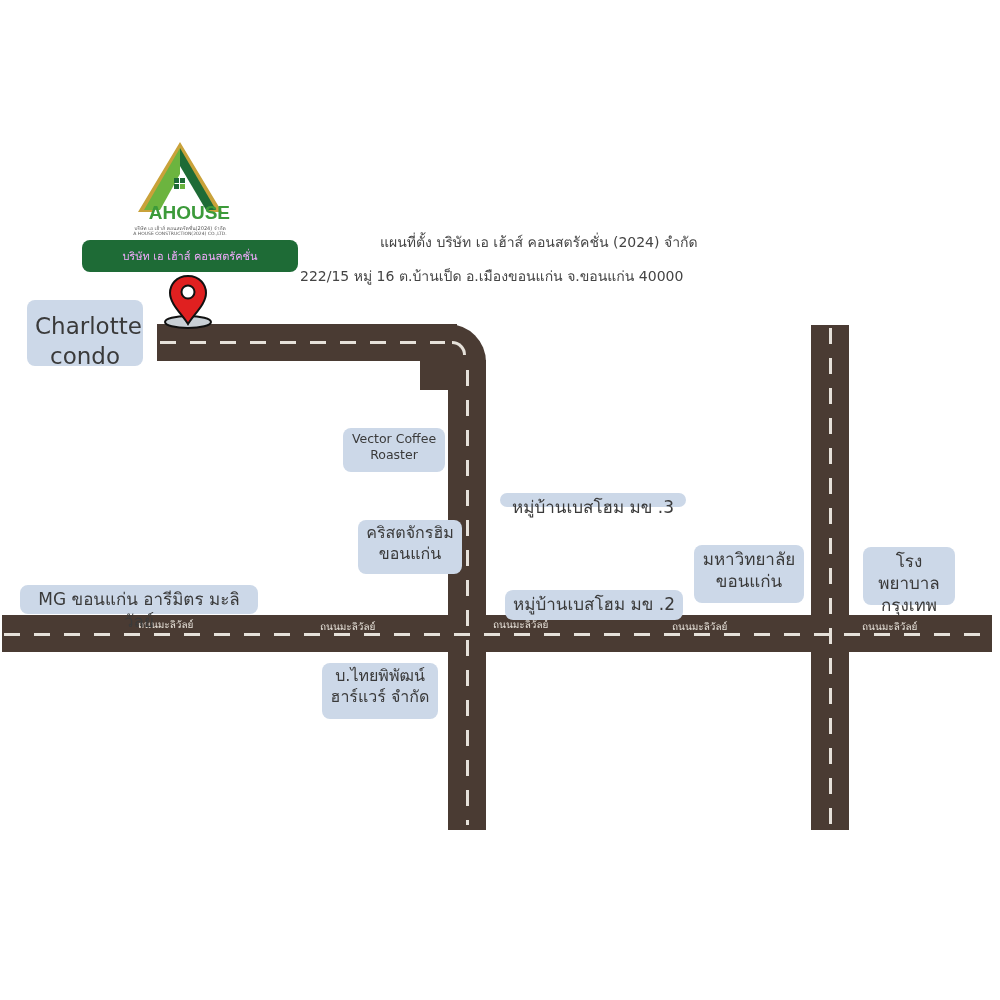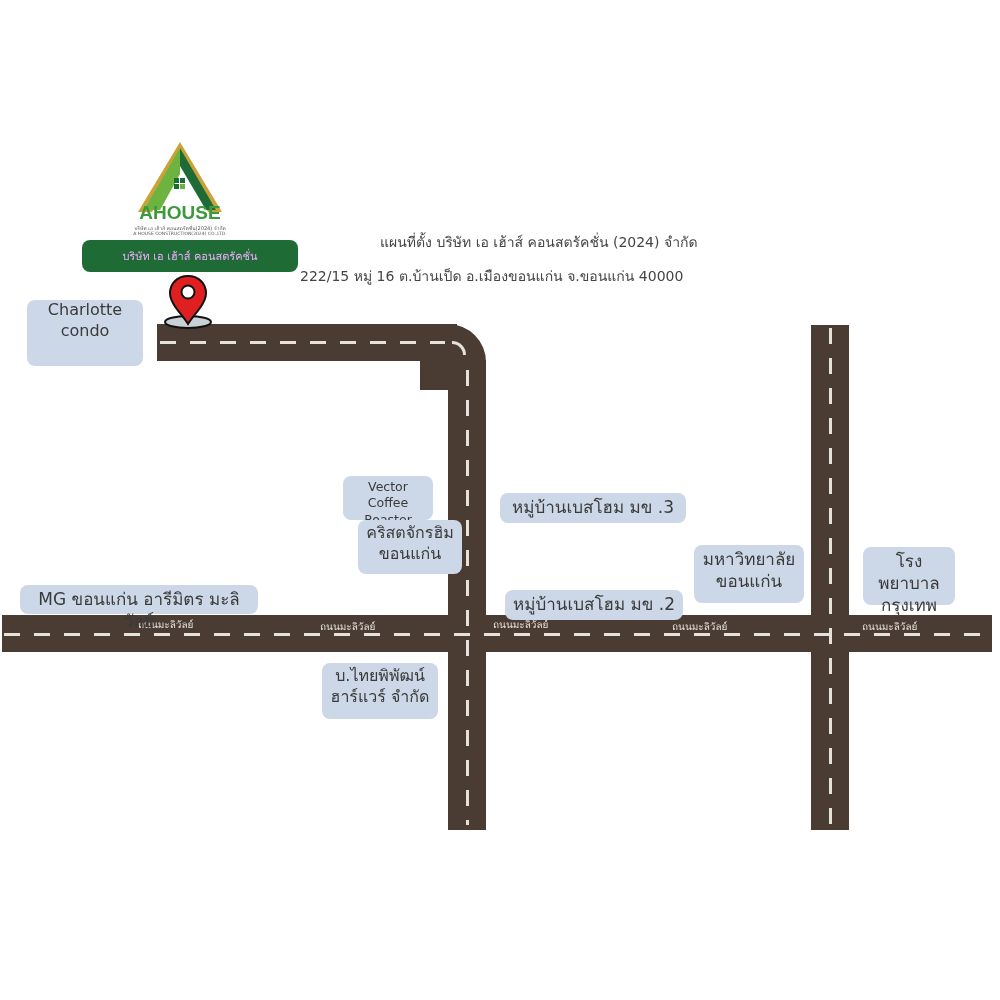--- a/index.html
+++ b/index.html
@@ -19,21 +19,21 @@
 <div class="logo">
   <svg width="100" height="100" viewBox="0 0 100 100">
     <polygon points="50,2 92,72 78,72 50,22 22,72 8,72" fill="#c9a23a"></polygon>
     <polygon points="50,8 86,70 76,70 50,26" fill="#1e6b36"></polygon>
     <polygon points="50,8 14,70 30,70 50,34" fill="#6cb43f"></polygon>
     <rect x="44" y="38" width="5" height="5" fill="#1e6b36"></rect>
     <rect x="50" y="38" width="5" height="5" fill="#1e6b36"></rect>
     <rect x="44" y="44" width="5" height="5" fill="#1e6b36"></rect>
     <rect x="50" y="44" width="5" height="5" fill="#6cb43f"></rect>
   </svg>
-  <div style="position:absolute;left:0;top:62px;width:100px;text-align:center;font-weight:bold;font-size:19px;color:#3c9a3a;font-family:'Liberation Sans',sans-serif;">AHOUSE</div>
+  <div style="position:absolute;left:0;top:62px;width:100px;text-align:right;font-weight:bold;font-size:19px;color:#3c9a3a;font-family:'Liberation Sans',sans-serif;">AHOUSE</div>
   <div style="position:absolute;left:-10px;top:84px;width:120px;text-align:center;font-size:5px;color:#555;white-space:nowrap;">บริษัท เอ เฮ้าส์ คอนสตรัคชั่น(2024) จำกัด</div>
   <div style="position:absolute;left:-10px;top:91px;width:120px;text-align:center;font-size:4.5px;color:#555;white-space:nowrap;">A HOUSE CONSTRUCTION(2024) CO.,LTD.</div>
 </div>
 
 <div class="company-banner">บริษัท เอ เฮ้าส์ คอนสตรัคชั่น</div>
 
 <div class="title" style="left:380px;top:231px;">แผนที่ตั้ง บริษัท เอ เฮ้าส์ คอนสตรัคชั่น (2024) จำกัด</div>
 <div class="title" style="left:300px;top:265px;">222/15 หมู่ 16 ต.บ้านเป็ด อ.เมืองขอนแก่น จ.ขอนแก่น 40000</div>
 
 <div class="road" style="left:157px;top:324px;width:300px;height:37px;"></div>
@@ -55,33 +55,33 @@
 <div class="road-name" style="left:862px;top:619px;">ถนนมะลิวัลย์</div>
 
 <div style="position:absolute;left:162px;top:274px;width:52px;height:58px;">
   <svg width="52" height="58" viewBox="0 0 52 58">
     <ellipse cx="26" cy="48" rx="23" ry="6" fill="#c9d0d6" stroke="#111" stroke-width="2"></ellipse>
     <path d="M26 2 C14 2 8 11 8 19 C8 30 20 40 26 50 C32 40 44 30 44 19 C44 11 38 2 26 2 Z" fill="#e02020" stroke="#111" stroke-width="2"></path>
     <circle cx="26" cy="18" r="6.5" fill="#fff" stroke="#111" stroke-width="2"></circle>
   </svg>
 </div>
 
-<div class="label" style="left:27px;top:300px;width:116px;height:66px;font-size:16px;padding-top:0;">
+<div class="label" style="left:27px;top:300px;width:116px;height:66px;font-size:23px;padding-top:12px;">
   <div>Charlotte</div>
   <div>condo</div>
 </div>
-<div class="label" style="left:343px;top:428px;width:90px;height:44px;font-size:12.5px;margin-top:48px;">
+<div class="label" style="left:343px;top:428px;width:102px;height:44px;font-size:12.5px;">
   <div>Vector Coffee</div>
   <div>Roaster</div>
 </div>
 <div class="label" style="left:340px;top:520px;width:104px;height:54px;font-size:16px;margin-left:18px;">
   <div>คริสตจักรฮิม</div>
   <div>ขอนแก่น</div>
 </div>
-<div class="label" style="left:500px;top:493px;width:186px;height:30px;font-size:17px;">หมู่บ้านเบสโฮม มข .3</div>
+<div class="label" style="left:500px;top:493px;width:186px;height:14px;font-size:17px;">หมู่บ้านเบสโฮม มข .3</div>
 <div class="label" style="left:505px;top:568px;width:178px;height:30px;font-size:17px;margin-top:22px;">หมู่บ้านเบสโฮม มข .2</div>
 <div class="label" style="left:694px;top:545px;width:110px;height:58px;font-size:17px;">
   <div>มหาวิทยาลัย</div>
   <div>ขอนแก่น</div>
 </div>
 <div class="label" style="left:863px;top:547px;width:92px;height:58px;font-size:17px;">
   <div>โรงพยาบาล</div>
   <div>กรุงเทพ</div>
 </div>
 <div class="label" style="left:20px;top:585px;width:238px;height:29px;font-size:17px;">MG ขอนแก่น อารีมิตร มะลิวัลย์</div>

